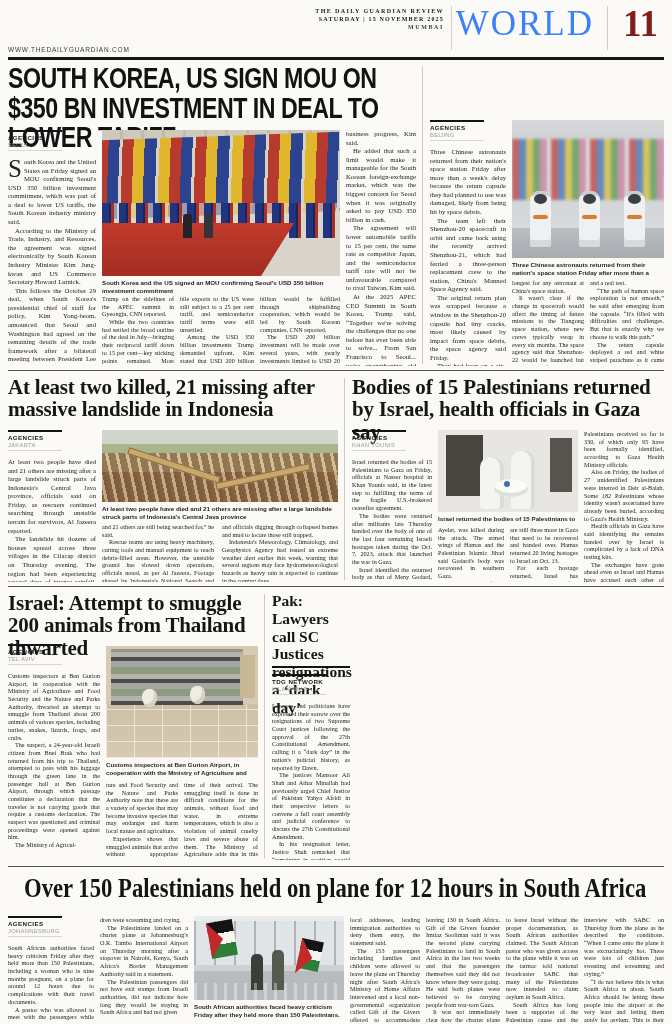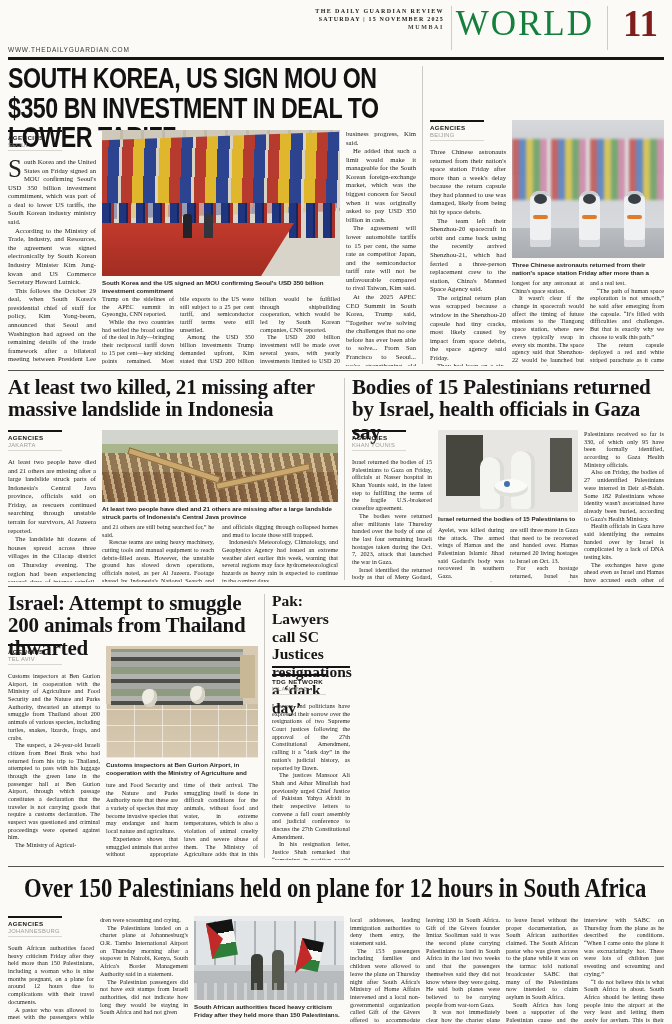--- a/index.html
+++ b/index.html
@@ -7,21 +7,21 @@
         color:#1b1b1b;font-family:"Liberation Serif",serif;overflow:hidden;}
   
   .header{position:absolute;left:8px;top:0;width:656px;height:57px;border-bottom:3px solid #161616;}
   .site-url{position:absolute;left:0;bottom:4px;font:6.5px "Liberation Sans",sans-serif;
             letter-spacing:.8px;color:#3a3a3a;}
   .mast{position:absolute;right:220px;top:8px;text-align:right;font-family:"Liberation Serif",serif;}
   .mast .m1{font-size:6px;font-weight:bold;letter-spacing:1.4px;}
   .mast .m2{font-size:6px;font-weight:bold;letter-spacing:1.2px;margin-top:2px;}
   .mast .m3{font-size:6px;font-weight:bold;letter-spacing:1.6px;margin-top:2px;color:#444;}
   .hdr-vr{position:absolute;top:6px;width:1px;height:44px;background:#cfcdc6;}
-  .section-title{position:absolute;right:70px;top:4px;font-size:35px;letter-spacing:2px;color:#15803d;}
+  .section-title{position:absolute;right:70px;top:4px;font-size:35px;letter-spacing:2px;color:#3b82f6;}
   .page-number{position:absolute;right:6px;top:2px;font-size:37px;font-weight:bold;color:#7f1d1d;}
   
   .hsep{position:absolute;left:8px;width:656px;height:1px;background:#55534e;}
   .band{position:absolute;left:8px;width:656px;}
   .vrule{position:absolute;width:1px;background:#ccc9c2;}
   
   .hl-sans-wrap{position:absolute;overflow:visible;height:60px;}
   .hl-sans{font-family:"Liberation Sans",sans-serif;font-weight:700;font-size:29px;line-height:1.02;
            letter-spacing:-.6px;width:510px;transform:scaleX(.8);transform-origin:0 0;color:#121212;}
   .hl-serif{position:absolute;font-family:"Liberation Serif",serif;font-weight:700;color:#161616;}

